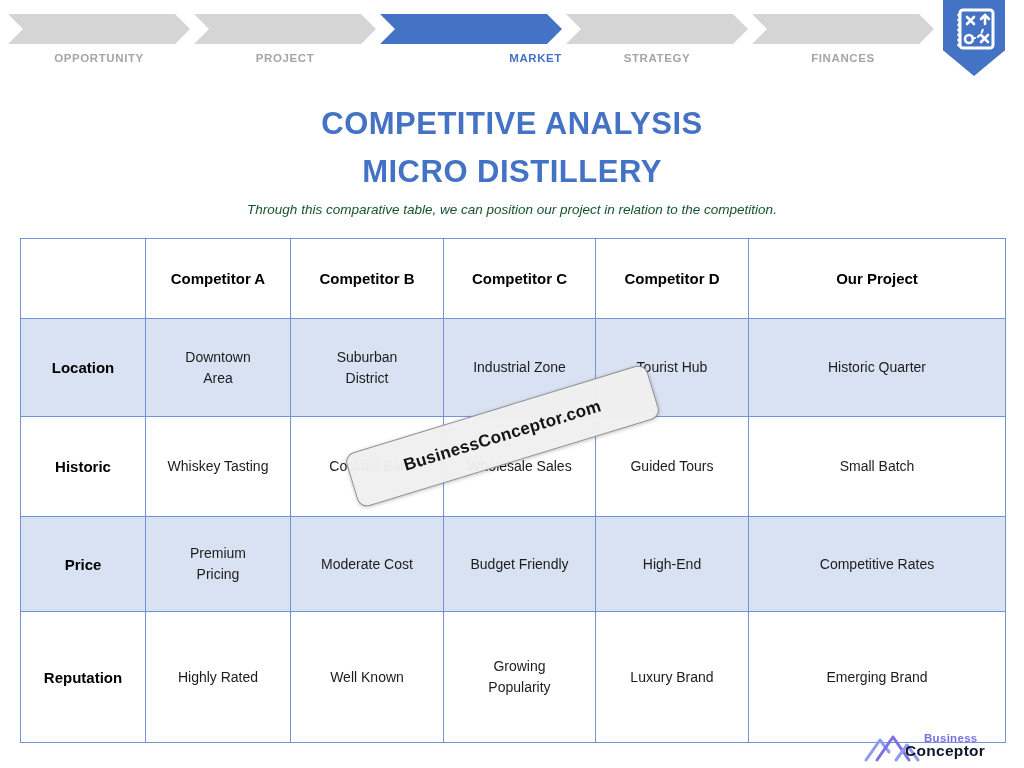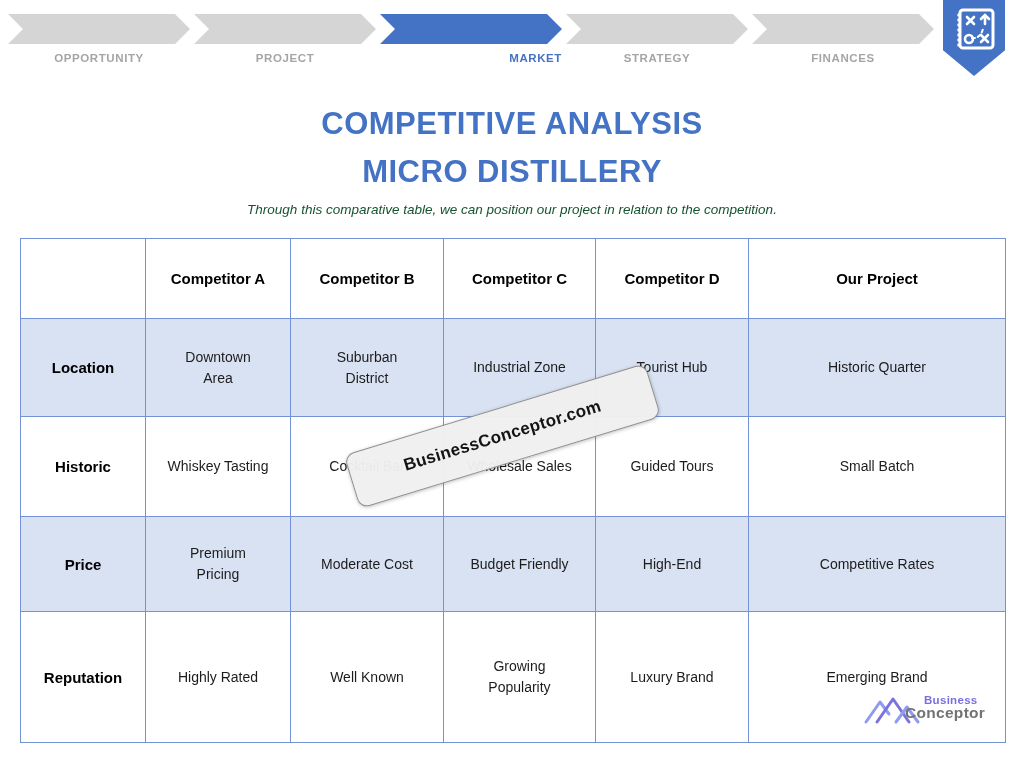--- a/index.html
+++ b/index.html
@@ -91,32 +91,32 @@
     transform: rotate(-17deg);
     display: flex; align-items: center; justify-content: center;
     font-size: 17px; font-weight: bold; color: #141414;
     letter-spacing: 0.3px;
     box-shadow: 0 1px 4px rgba(0,0,0,0.25);
     z-index: 5;
   }
 
   
   .brand {
-    position: absolute; left: 863px; top: 693px;
+    position: absolute; left: 863px; top: 731px;
     width: 155px; height: 34px;
   }
   .brand svg { position: absolute; left: 0; top: 2px; }
   .brand .b1 {
     position: absolute; left: 61px; top: 1px;
     font-size: 11.5px; font-weight: bold; color: #7a6fe0;
     letter-spacing: 0.3px;
   }
   .brand .b2 {
     position: absolute; left: 42px; top: 11px;
-    font-size: 15.5px; font-weight: bold; color: #737373;
+    font-size: 15.5px; font-weight: bold; color: #0f172a;
     letter-spacing: 0.3px;
     text-align: right;
   }
 </style>
 </head>
 <body>
 
 <div class="nav">
   <div class="step">
     <div class="chev"></div>

